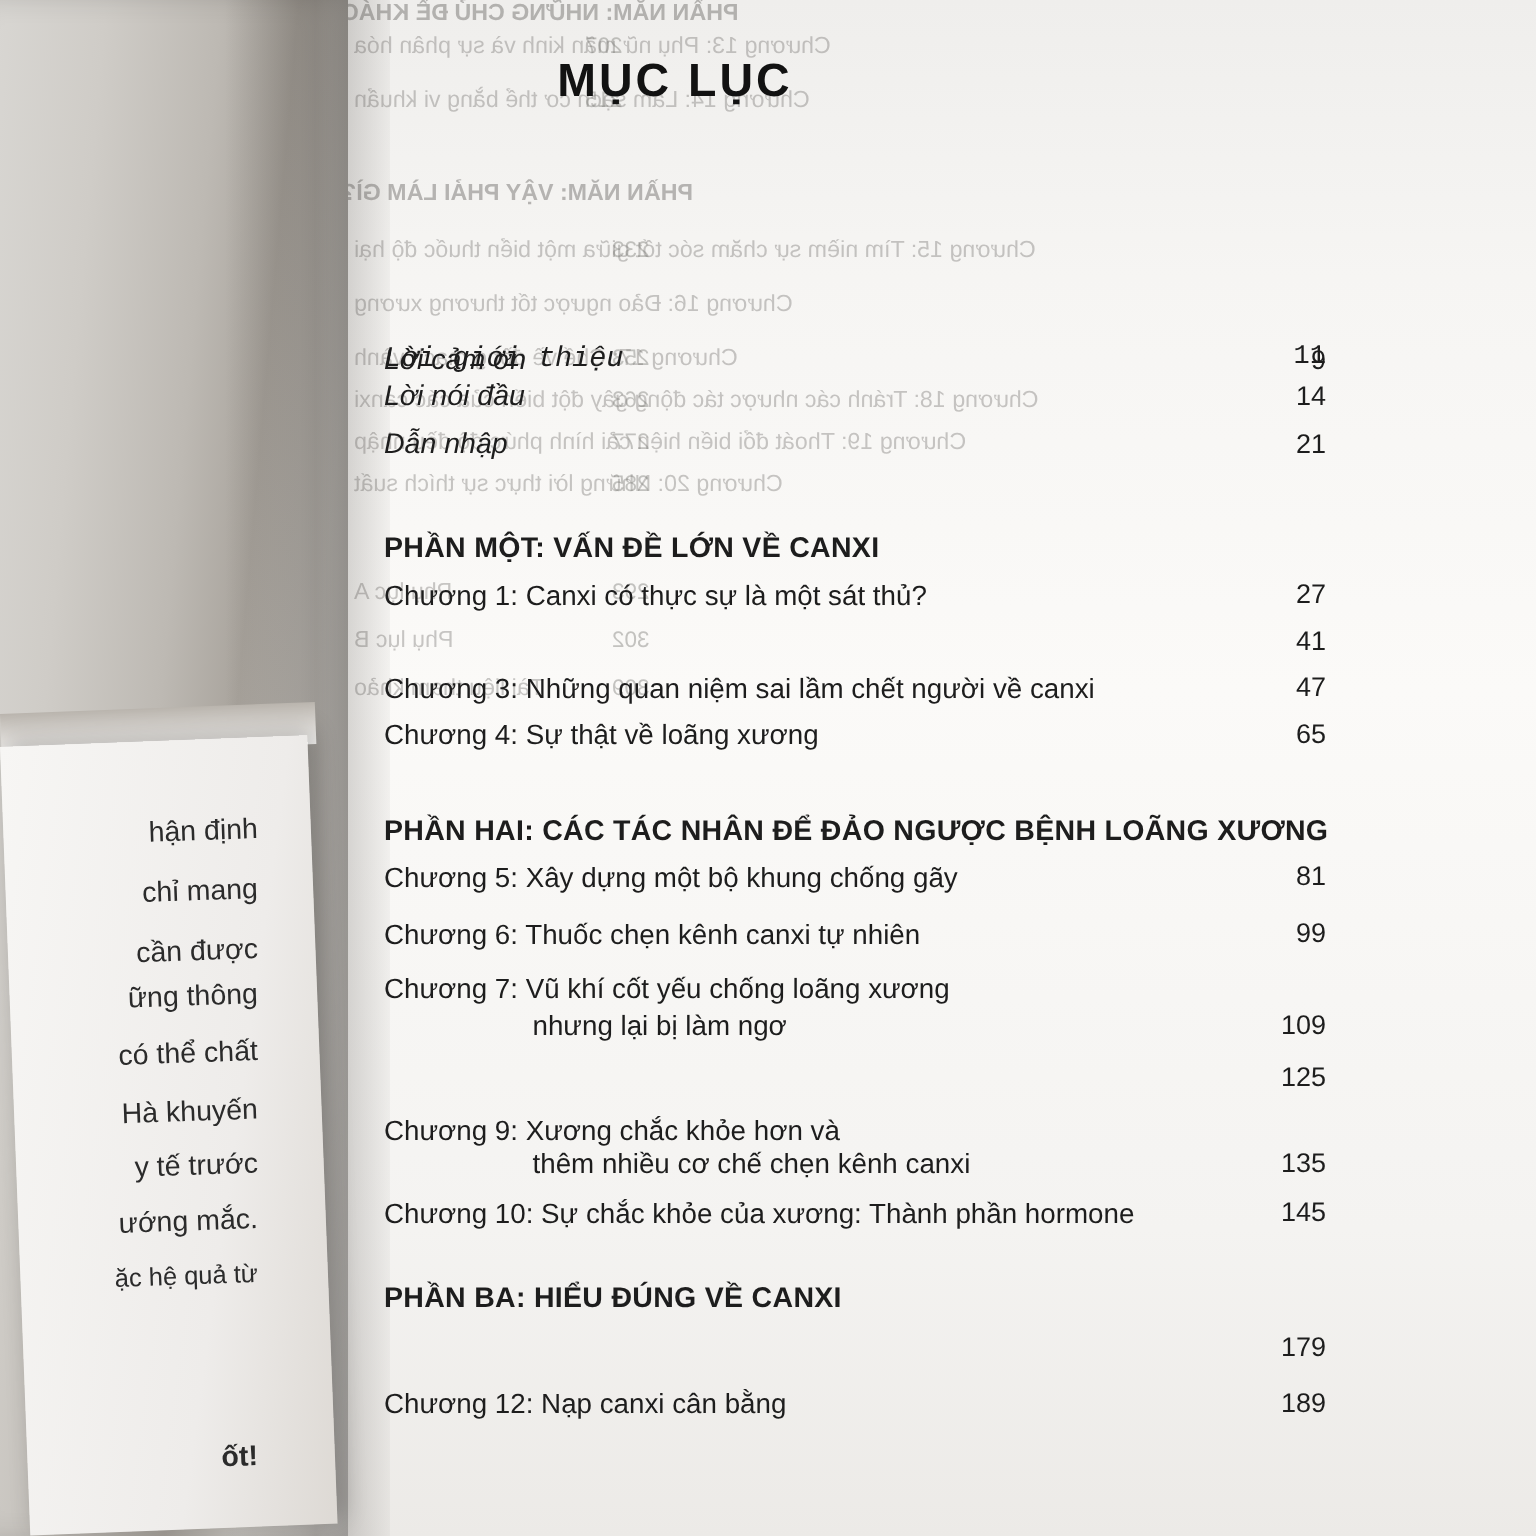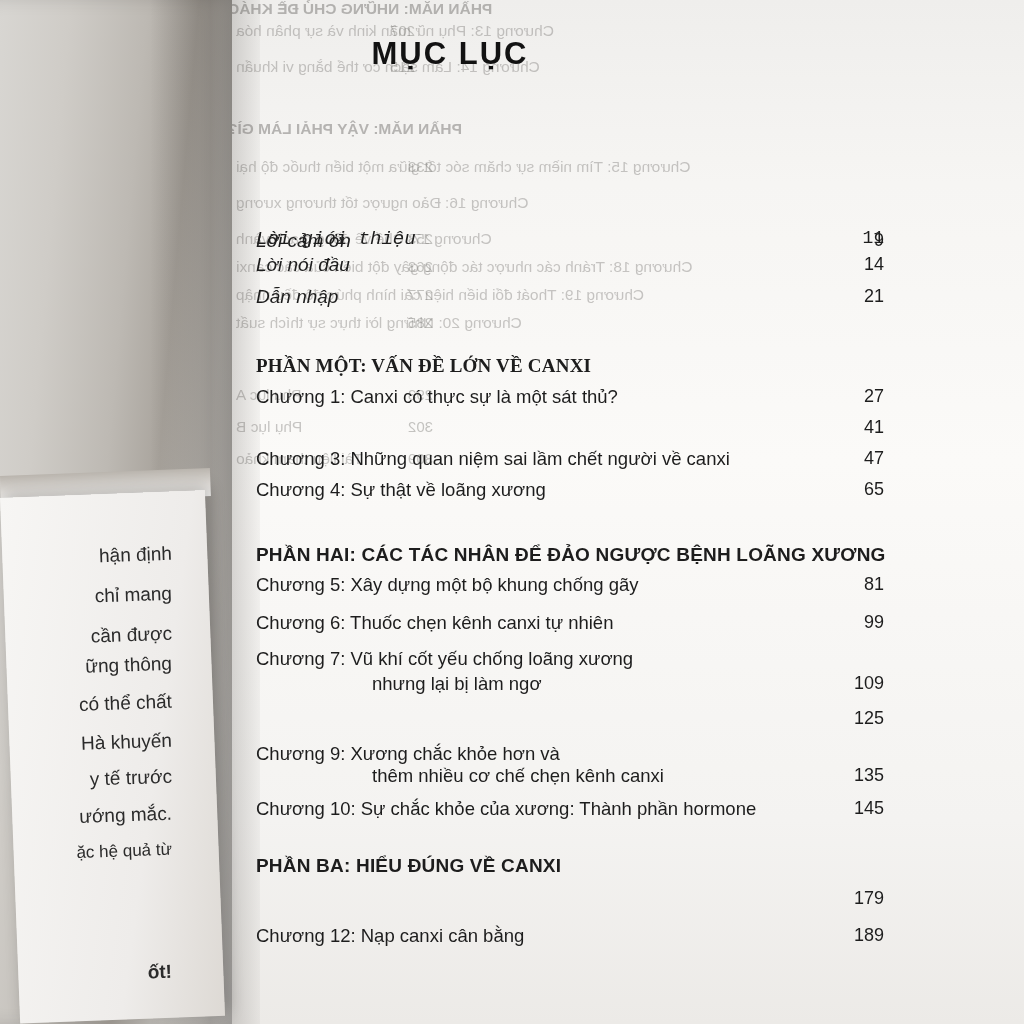--- a/index.html
+++ b/index.html
@@ -129,21 +129,20 @@
   }
   .row .label {
     position: absolute;
     left: 8px;
     top: 0;
     font-size: 18.5px;
     white-space: nowrap;
   }
   .row .label.indent {
     left: 107px;
-    margin-left: 17px;
   }
   .row .page {
     position: absolute;
     right: 0;
     top: 0;
     width: 60px;
     text-align: right;
     font-size: 18px;
   }
   .front-matter .label {
@@ -218,21 +217,21 @@
     </div>
     <div class="row front-matter" style="top:254px;">
       <span class="label">Lời nói đầu</span>
       <span class="page">14</span>
     </div>
     <div class="row front-matter" style="top:286px;">
       <span class="label">Dẫn nhập</span>
       <span class="page">21</span>
     </div>
 
-    <div class="row part-head" style="top:355px;font-family:Liberation Serif, serif;">
+    <div class="row part-head" style="top:355px;">
       <span class="label">PHẦN MỘT: VẤN ĐỀ LỚN VỀ CANXI</span>
     </div>
     <div class="row" style="top:386px;">
       <span class="label">Chương 1: Canxi có thực sự là một sát thủ?</span>
       <span class="page">27</span>
     </div>
     <div class="row" style="top:417px;">
       <span class="page">41</span>
     </div>
     <div class="row" style="top:448px;">

